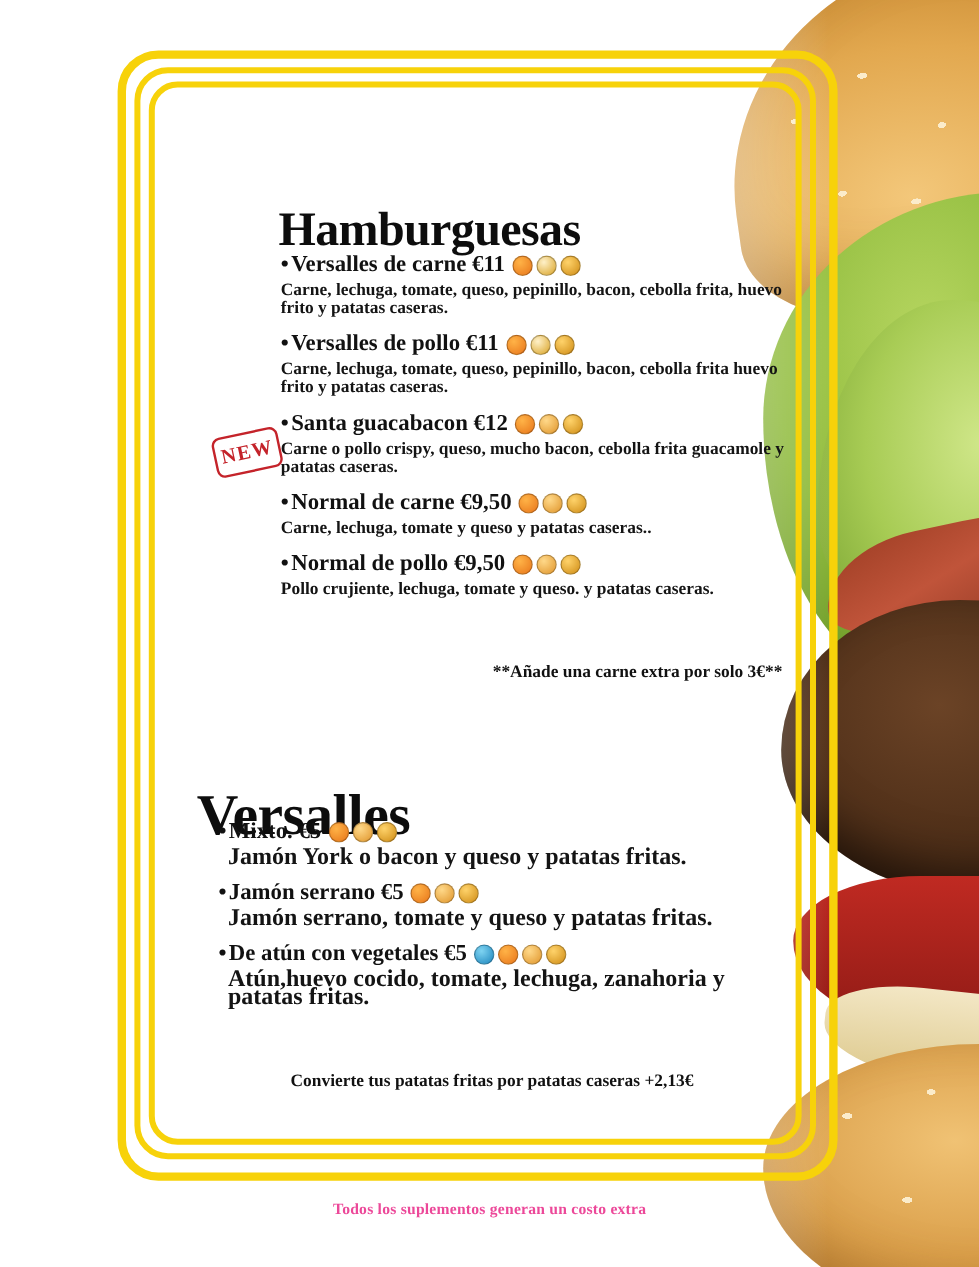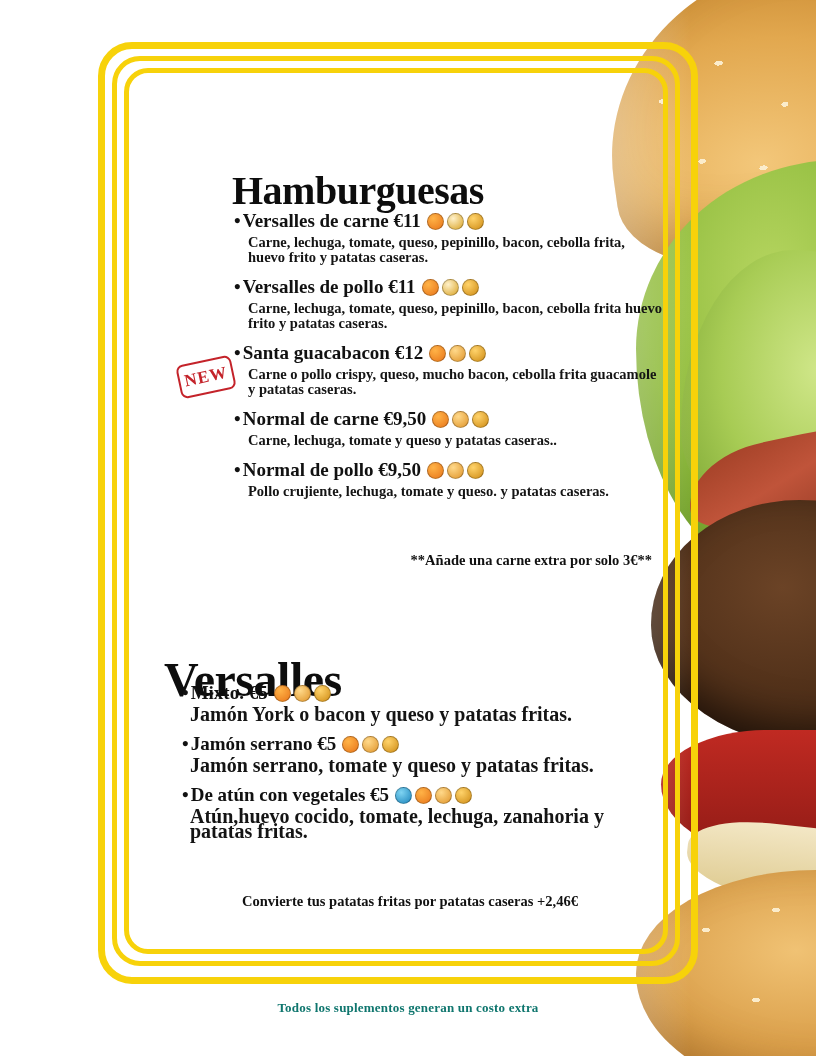--- a/index.html
+++ b/index.html
@@ -248,21 +248,20 @@
   .aller.milk   { background: radial-gradient(circle at 35% 30%, #ffd98a, #e0952b); }
   .aller.fish   { background: radial-gradient(circle at 35% 30%, #7fd4f2, #1d86bd); }
   .aller.soy    { background: radial-gradient(circle at 35% 30%, #ffd36b, #cf8c15); }
 
   .item-desc {
     font-size: 14.5px;
     font-weight: bold;
     color: #141414;
     line-height: 15px;
     margin-top: 3px;
-    margin-left: 14px;
   }
   #sandwich-list .item-desc { margin-left: 8px; font-size: 20px; }
 
   
   .new-stamp {
     position: absolute;
     left: 178px;
     top: 360px;
     width: 52px;
     height: 30px;
@@ -301,21 +300,21 @@
     color: #111;
   }
   .footer-note {
     position: absolute;
     left: 0;
     top: 1000px;
     width: 816px;
     text-align: center;
     font-size: 13px;
     font-weight: bold;
-    color: #0f766e;
+    color: #ec4899;
     letter-spacing: .2px;
   }
 </style>
 </head>
 <body>
 
 <div class="photo">
   <div class="bun-top"></div>
   <div class="seeds"></div>
   <div class="lettuce"></div>
@@ -439,16 +438,16 @@
             <span class="aller fish"></span>
             <span class="aller gluten"></span>
             <span class="aller milk"></span>
             <span class="aller soy"></span>
           </span>
         </div>
         <div class="item-desc">Atún,huevo cocido, tomate, lechuga, zanahoria y patatas fritas.</div>
       </li>
     </ul>
 
-  <div class="note-convert">Convierte tus patatas fritas por patatas caseras +2,46€</div>
+  <div class="note-convert">Convierte tus patatas fritas por patatas caseras +2,13€</div>
 
   <div class="footer-note">Todos los suplementos generan un costo extra</div>
 </div>
 
 </body></html>

